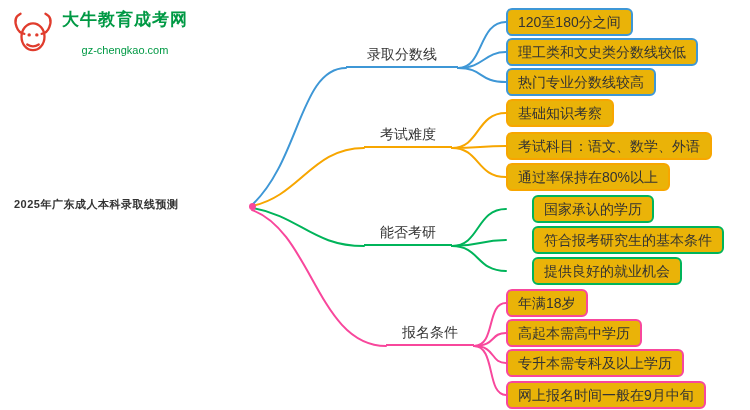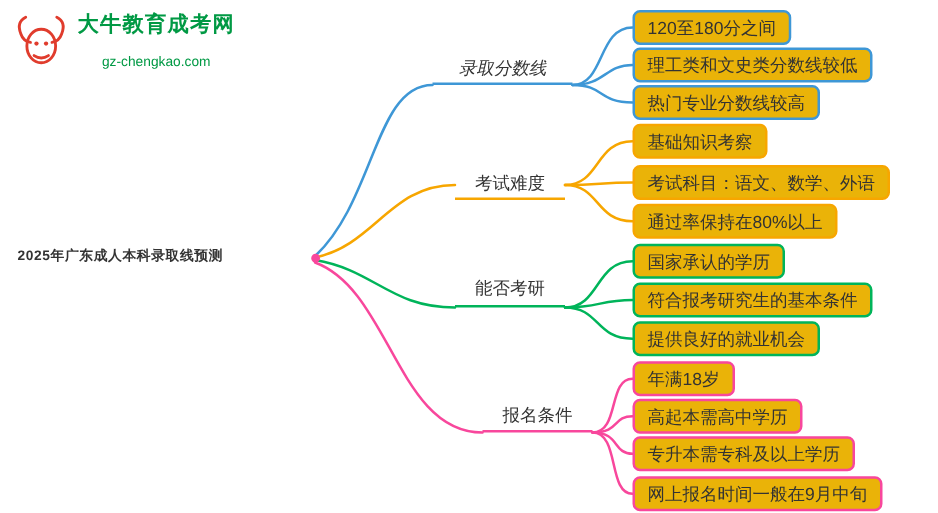--- a/index.html
+++ b/index.html
@@ -16,29 +16,29 @@
     white-space:nowrap;letter-spacing:.5px;
   }
   .root-dot{
     position:absolute;left:249px;top:203px;width:7px;height:7px;border-radius:50%;
     background:var(--c3);
   }
   .branch{
     position:absolute;height:20px;line-height:20px;font-size:14px;text-align:center;
     padding-bottom:2px;border-bottom:2px solid;white-space:nowrap;
   }
-  .branch.c0{border-color:var(--c0);font-style:italic;} .branch.c1{border-color:var(--c1);margin-top:12px;}
-  .branch.c2{border-color:var(--c2);font-family:Liberation Serif, serif;} .branch.c3{border-color:var(--c3);}
+  .branch.c0{border-color:var(--c0);} .branch.c1{border-color:var(--c1);}
+  .branch.c2{border-color:var(--c2);} .branch.c3{border-color:var(--c3);}
 
   .leaf{
     position:absolute;left:506px;border:2px solid;border-radius:6px;background:#eab308;
     font-size:14px;line-height:20px;padding:2px 10px;white-space:nowrap;
   }
   .leaf.c0{border-color:var(--c0);} .leaf.c1{border-color:var(--c1);text-align:center;}
-  .leaf.c2{border-color:var(--c2);} .leaf.c3{border-color:var(--c3);}
+  .leaf.c2{border-color:var(--c2);margin-left:26px;} .leaf.c3{border-color:var(--c3);}
 
   .logo{position:absolute;left:10px;top:8px;display:flex;align-items:center;gap:6px;}
   .logo svg{width:46px;height:46px;}
   .logo-text{display:flex;flex-direction:column;align-items:center;}
   .brand{font-size:17px;font-weight:bold;color:var(--logo-green);letter-spacing:1px;}
   .domain{font-size:11px;color:var(--logo-green);margin-top:13px;}
 </style>
 </head>
 <body>
 

